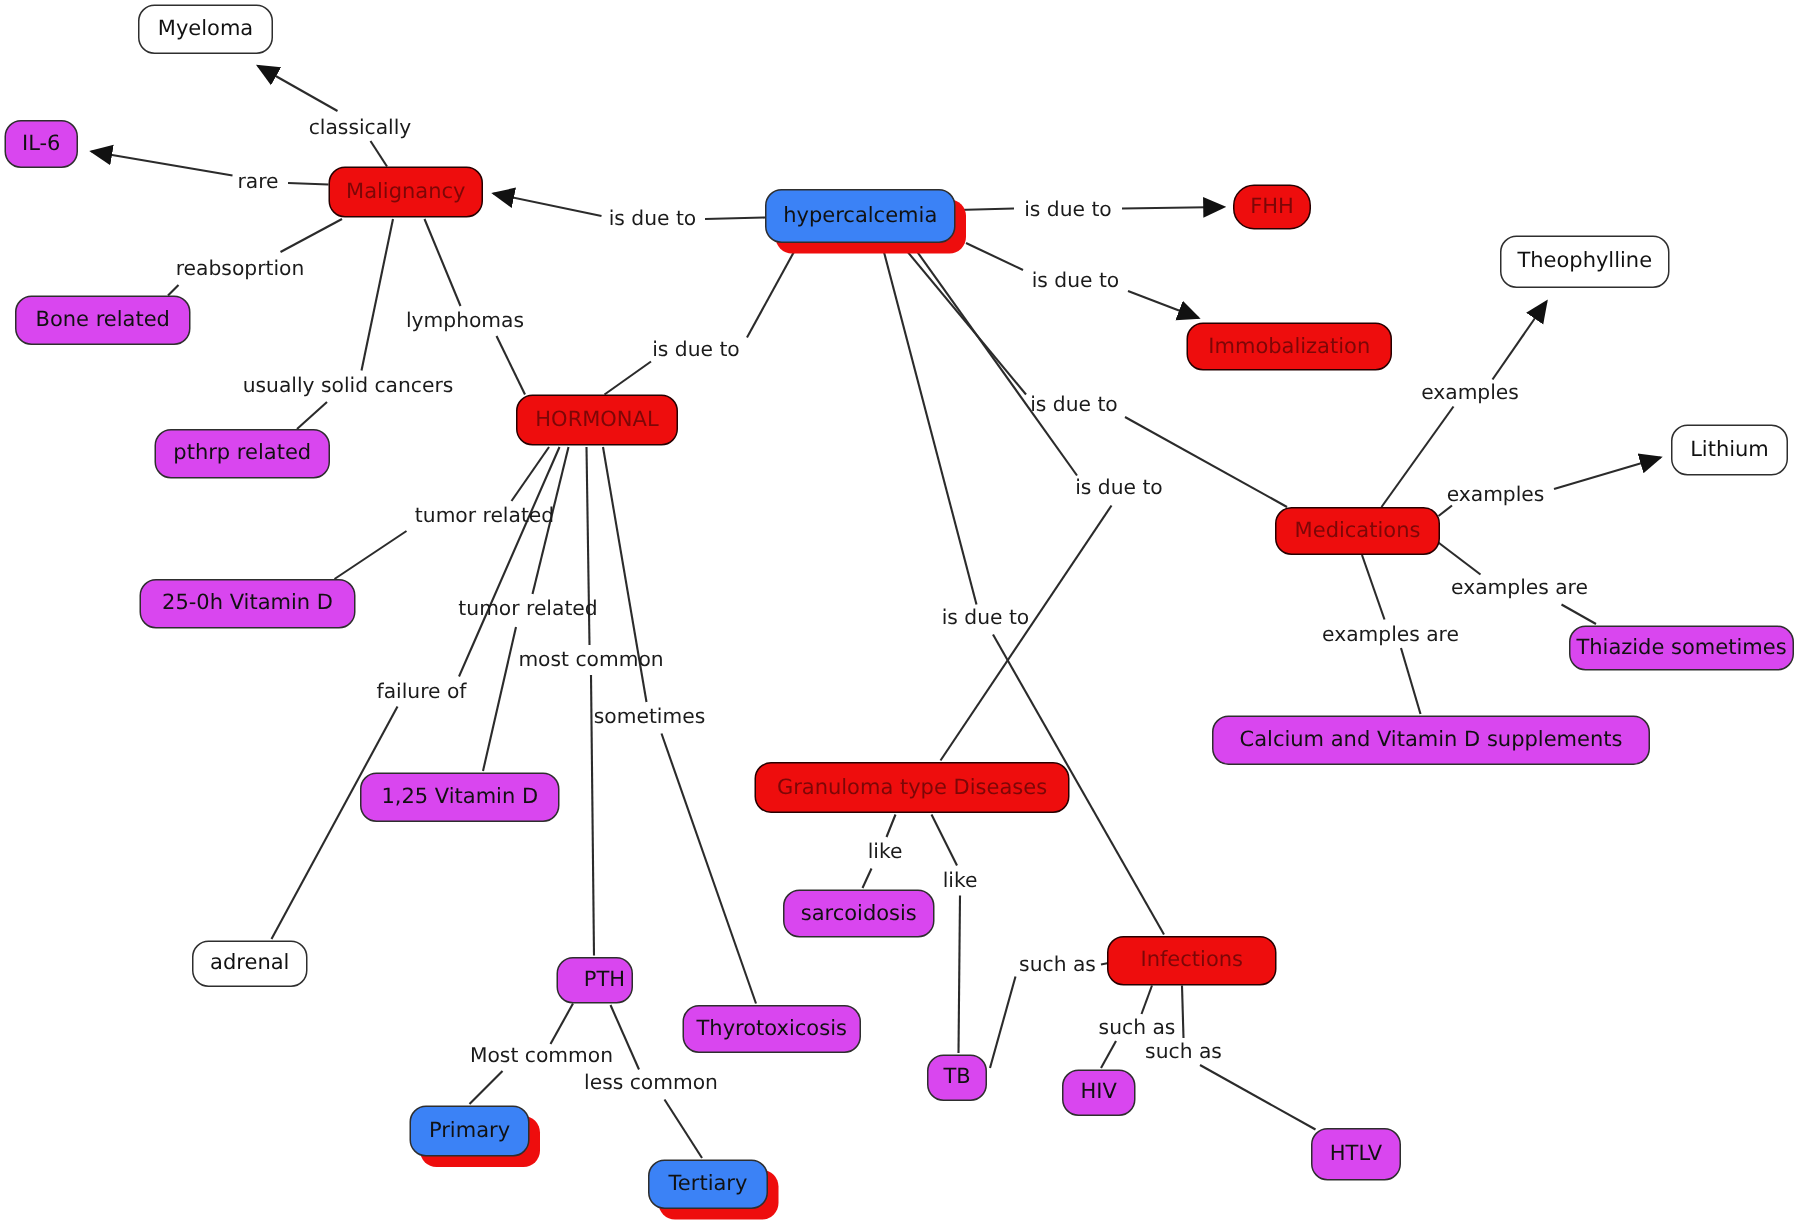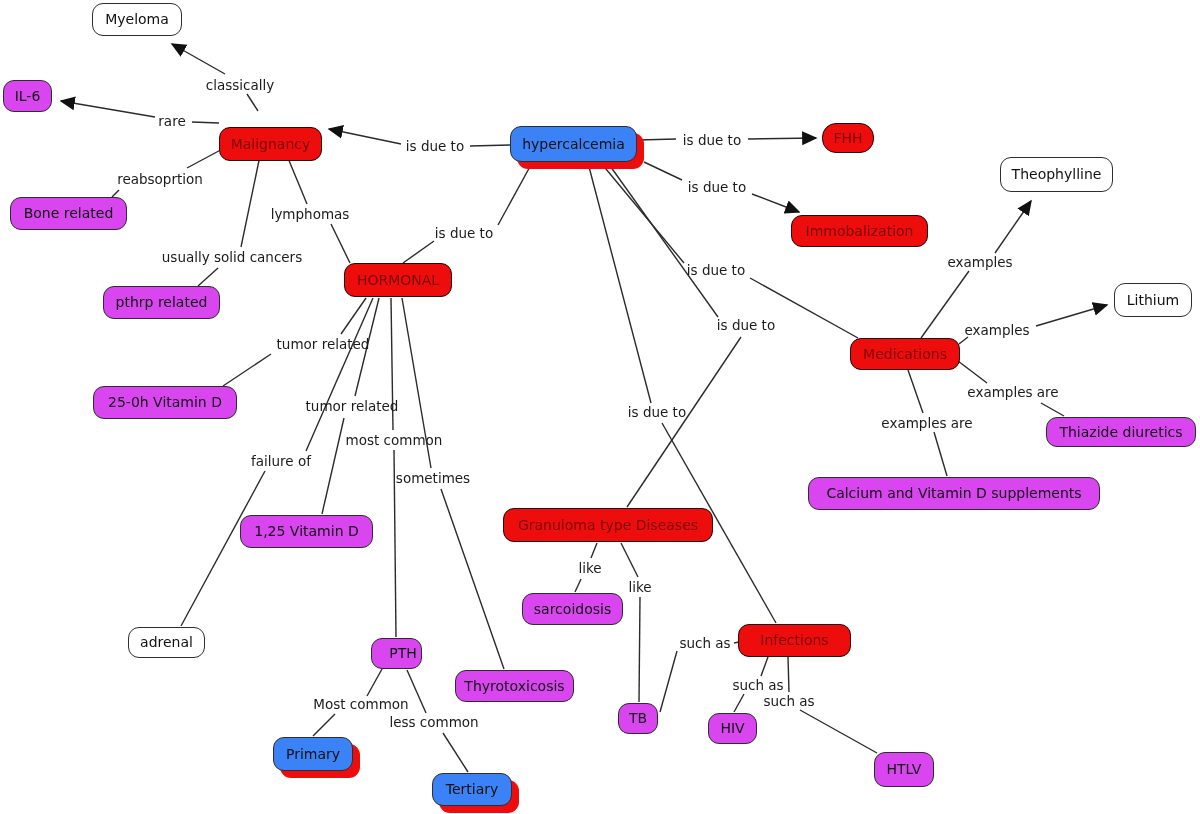--- a/index.html
+++ b/index.html
@@ -114,31 +114,31 @@
     <div class="link-label" style="left: 640px; top: 587px;">like</div>
     <div class="link-label" style="left: 705px; top: 643px;">such as</div>
     <div class="link-label" style="left: 758px; top: 685px;">such as</div>
     <div class="link-label" style="left: 789px; top: 701px;">such as</div>
     <div class="link-label" style="left: 980px; top: 262px;">examples</div>
     <div class="link-label" style="left: 997px; top: 330px;">examples</div>
     <div class="link-label" style="left: 1013px; top: 392px;">examples are</div>
     <div class="link-label" style="left: 927px; top: 423px;">examples are</div>
     <div class="node white" style="left: 92px; top: 3px; width: 90px; height: 33px;">Myeloma</div>
     <div class="node light" style="left: 3px; top: 80px; width: 49px; height: 32px;">IL-6</div>
-    <div class="node red" style="left: 219px; top: 111px; width: 103px; height: 34px; margin-top: 16px;">Malignancy</div>
+    <div class="node red" style="left: 219px; top: 111px; width: 103px; height: 34px;">Malignancy</div>
     <div class="node white-shadow" style="left: 510px; top: 126px; width: 127px; height: 36px;">hypercalcemia</div>
     <div class="node red" style="left: 822px; top: 123px; width: 52px; height: 30px; border-radius: 14px;">FHH</div>
     <div class="node red" style="left: 791px; top: 215px; width: 137px; height: 32px;">Immobalization</div>
     <div class="node light" style="left: 10px; top: 197px; width: 117px; height: 33px;">Bone related</div>
     <div class="node light" style="left: 103px; top: 286px; width: 117px; height: 33px;">pthrp related</div>
     <div class="node red" style="left: 344px; top: 263px; width: 108px; height: 34px;">HORMONAL</div>
     <div class="node white" style="left: 1000px; top: 157px; width: 113px; height: 35px;">Theophylline</div>
     <div class="node white" style="left: 1114px; top: 283px; width: 78px; height: 34px;">Lithium</div>
     <div class="node red" style="left: 850px; top: 338px; width: 110px; height: 32px;">Medications</div>
-    <div class="node light" style="left: 1046px; top: 417px; width: 150px; height: 30px;">Thiazide diuretics</div>
+    <div class="node light" style="left: 1046px; top: 417px; width: 150px; height: 30px;">Thiazide sometimes</div>
     <div class="node light" style="left: 808px; top: 477px; width: 292px; height: 33px;">Calcium and Vitamin D supplements</div>
     <div class="node light" style="left: 93px; top: 386px; width: 144px; height: 33px;">25-0h Vitamin D</div>
     <div class="node light" style="left: 240px; top: 515px; width: 133px; height: 33px;">1,25 Vitamin D</div>
     <div class="node red" style="left: 503px; top: 508px; width: 210px; height: 34px;">Granuloma type Diseases</div>
     <div class="node light" style="left: 522px; top: 593px; width: 101px; height: 32px;">sarcoidosis</div>
     <div class="node white" style="left: 128px; top: 627px; width: 77px; height: 31px;">adrenal</div>
     <div class="node light" style="left: 371px; top: 638px; width: 51px; height: 31px; padding-left: 13px;">PTH</div>
     <div class="node light" style="left: 455px; top: 670px; width: 119px; height: 32px;">Thyrotoxicosis</div>
     <div class="node red" style="left: 738px; top: 624px; width: 113px; height: 33px;">Infections</div>
     <div class="node light" style="left: 618px; top: 703px; width: 40px; height: 31px;">TB</div>

